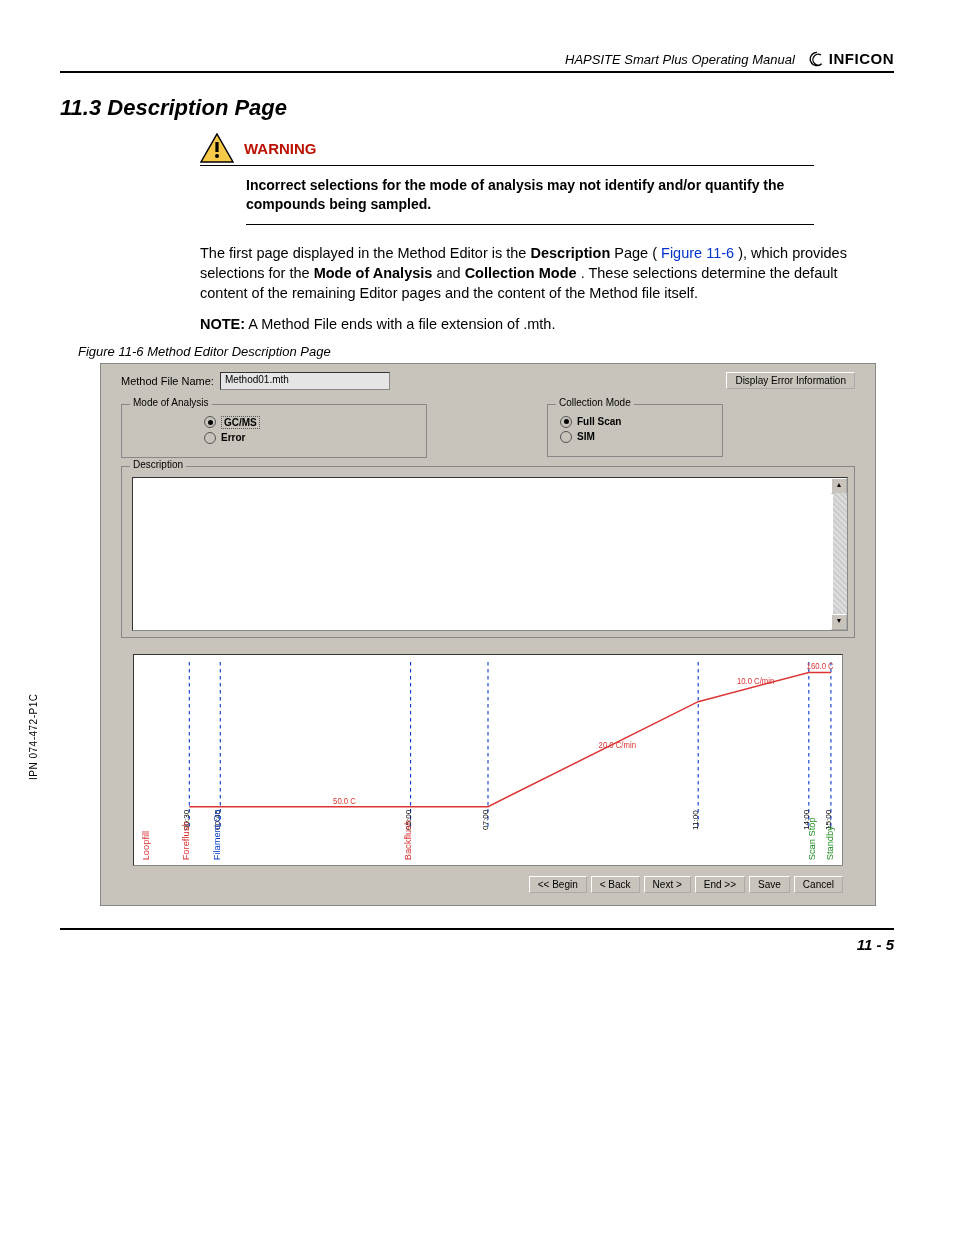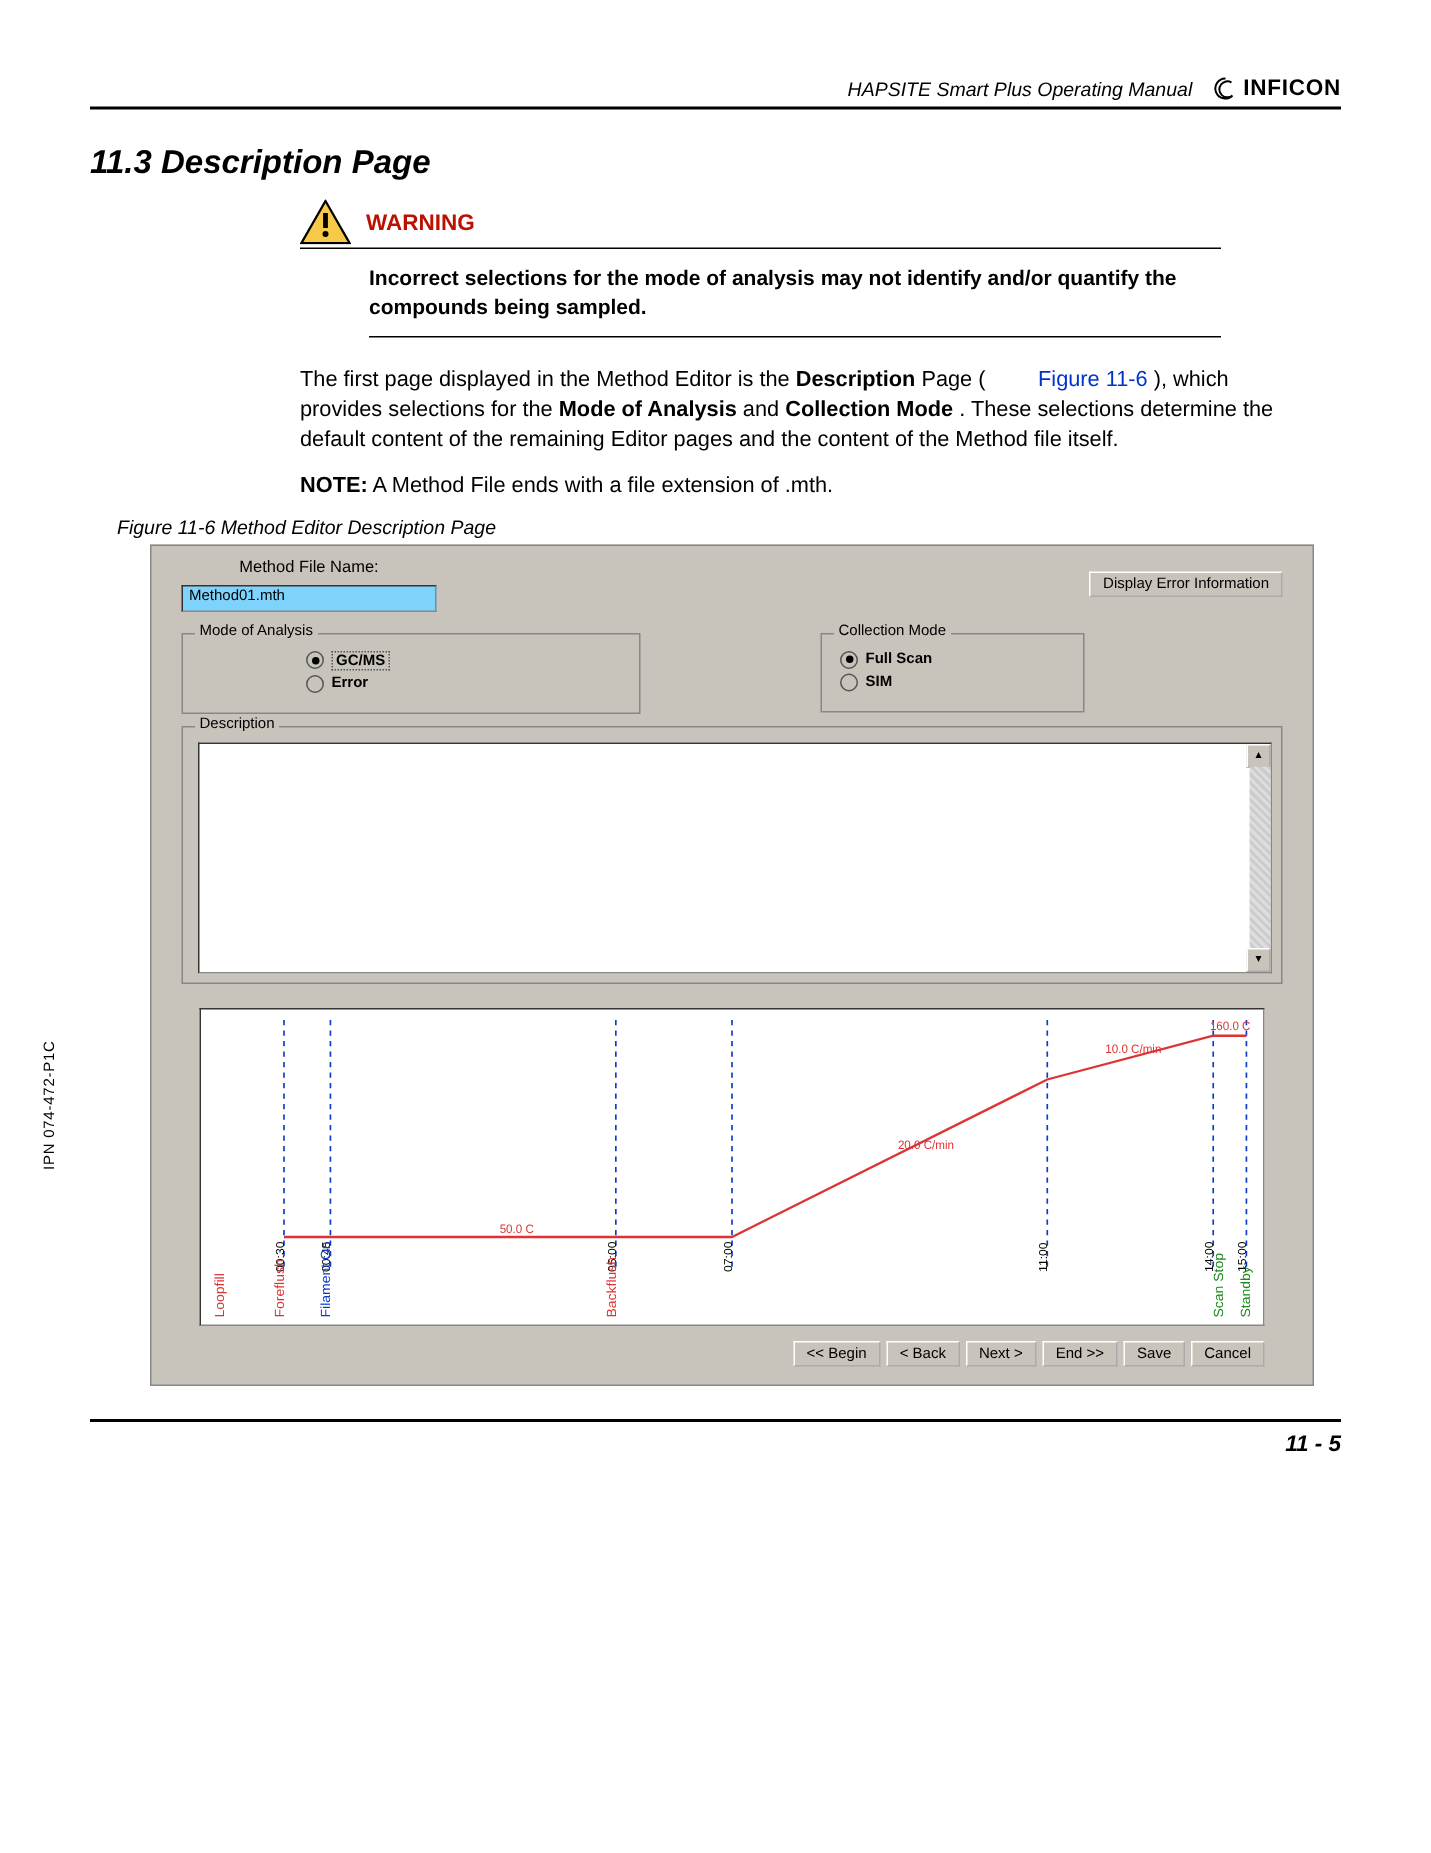--- a/index.html
+++ b/index.html
@@ -58,21 +58,21 @@
     font-size: 14px;
     line-height: 1.35;
     margin-left: 46px;
   }
   .body-text {
     margin: 18px 0 10px 140px;
     margin-right: 40px;
     font-size: 14.5px;
     line-height: 1.4;
   }
-  .body-text a { color:#0033cc; text-decoration:none;margin-left:31px;}
+  .body-text a { color:#0033cc; text-decoration:none;}
   .fig-cap {
     font-style: italic;
     font-size: 13px;
     margin: 6px 0 4px 18px;
   }
   
   .screenshot {
     margin: 2px 18px 0 40px;
     border: 1px solid #888;
     background: #c8c4bc;
@@ -89,21 +89,21 @@
     align-items:center;
     font-size:11px;
   }
   .closebtn {
     width:14px;height:14px;background:#c8c4bc;border:1px solid #000;
     color:#000;text-align:center;line-height:12px;font-weight:bold;font-size:10px;
   }
   .form-area { padding:8px 20px 4px 20px; position:relative;}
   .row { display:flex; align-items:center; gap:8px; margin-bottom:6px;}
   .txtfield {
-    background:#7dd3fc;border:1px inset #888;padding:1px 4px;min-width:160px;
+    background:#e5e5e5;border:1px inset #888;padding:1px 4px;min-width:160px;
     height:14px;display:inline-block;font-size:10px;
   }
   .winbtn {
     background:#c8c4bc;border:1px outset #fff;padding:2px 8px;font-size:10px;
     cursor:pointer;
   }
   .groupbox {
     border:1px solid #888;padding:8px 12px 10px 12px;position:relative;margin-top:8px;
   }
   .groupbox > .legend {
@@ -186,21 +186,21 @@
 <p class="body-text" style="margin-top:4px">
   <b>NOTE:</b>
   <span> A Method File ends with a file extension of .mth.</span>
 </p>
 
 <div class="fig-cap">Figure 11-6  Method Editor Description Page</div>
 
 <div class="screenshot">
   <div class="form-area">
     <div class="row" style="justify-content:space-between;">
-      <div style="display:flex;align-items:center;gap:6px;flex-direction:column;">
+      <div style="display:flex;align-items:center;gap:6px;">
         <span>Method File Name:</span>
         <span class="txtfield">Method01.mth</span>
       </div>
       <span class="winbtn">Display Error Information</span>
     </div>
 
     <div class="two-col">
       <div class="groupbox" style="width:280px;">
         <span class="legend">Mode of Analysis</span>
         <div style="margin-left:70px;">

